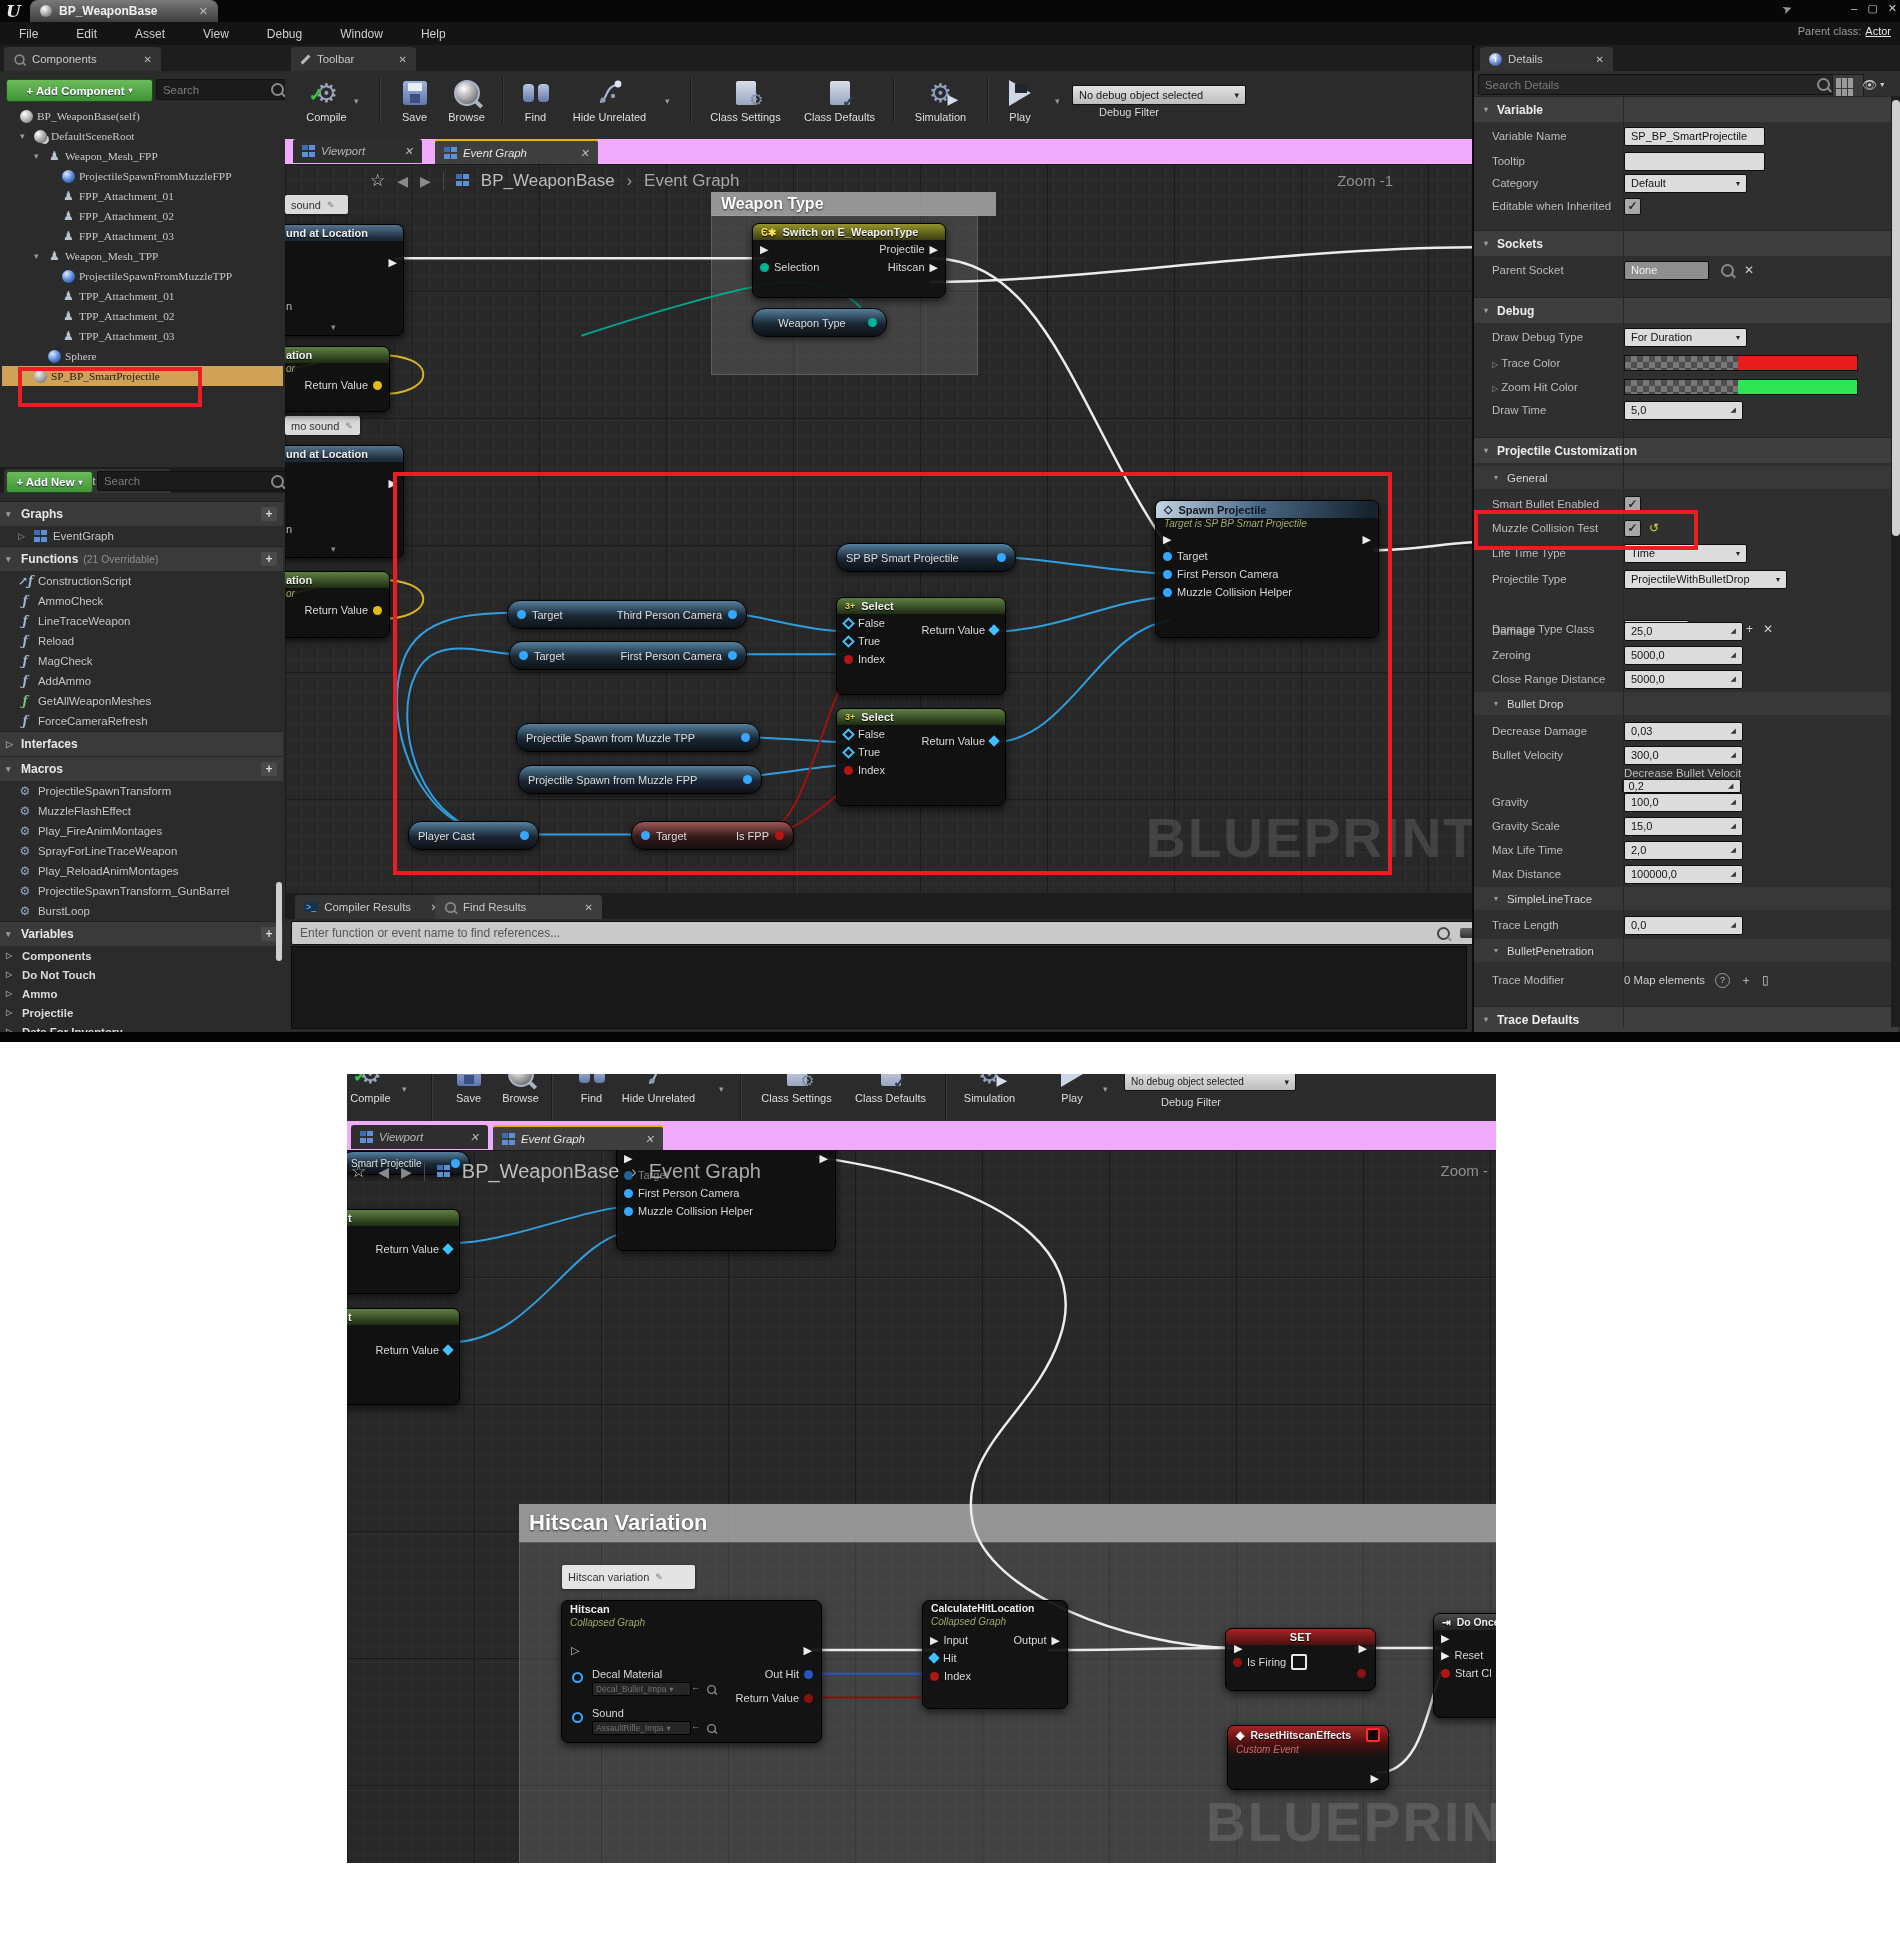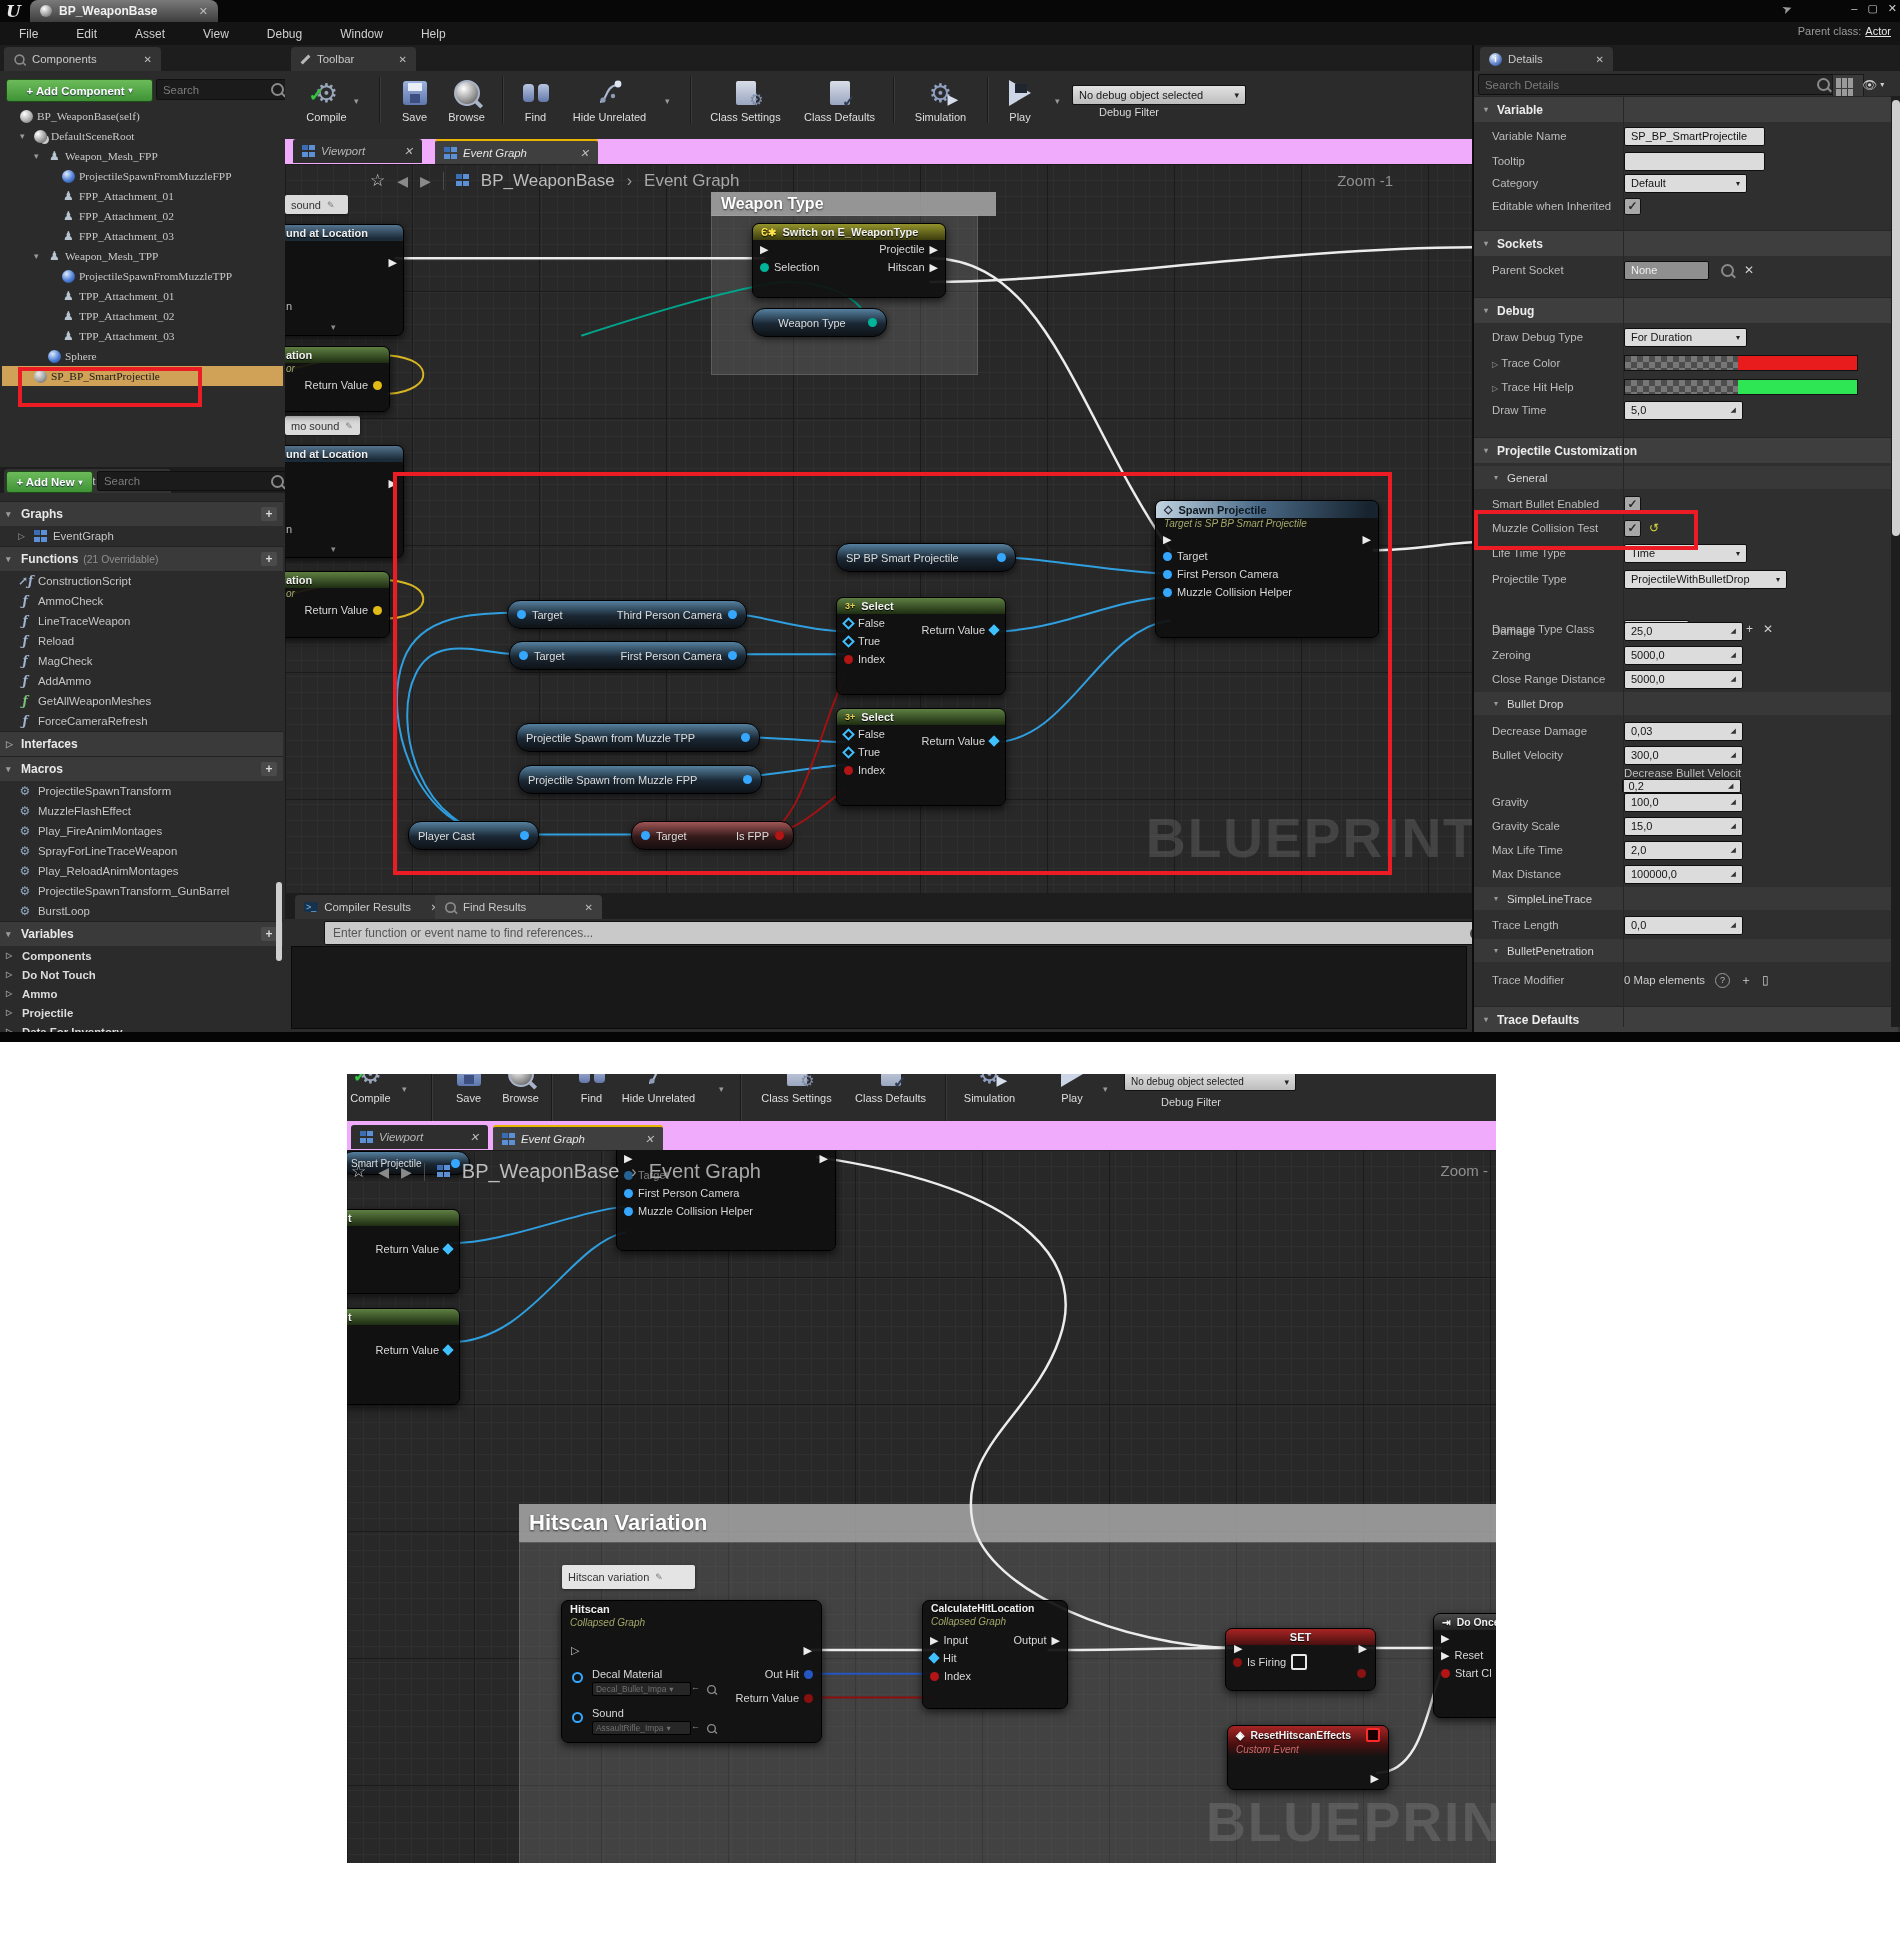--- a/index.html
+++ b/index.html
@@ -748,21 +748,21 @@
             <span style="background:#17324d;color:#7fc0ff;font-size:9px;padding:0 2px;border-radius:2px;">&gt;_</span>
             <span>Compiler Results</span>
             <span class="tabx">✕</span>
           </div>
         <div class="ptab" style="left:150px;width:149px;background:#3d3d3d;">
             <span class="mag" style="transform:scale(.85);"></span>
             <span>Find Results</span>
             <span class="tabx">✕</span>
           </div>
       </div>
-      <div class="abs" style="left:6px;top:28px;width:1174px;height:22px;background:#c9c9c9;border:1px solid #111;border-radius:2px;display:flex;align-items:center;padding:0 8px;color:#555;font-size:12px;margin-left:33px;">
+      <div class="abs" style="left:6px;top:28px;width:1174px;height:22px;background:#c9c9c9;border:1px solid #111;border-radius:2px;display:flex;align-items:center;padding:0 8px;color:#555;font-size:12px;">
         <span>Enter function or event name to find references...</span>
         <span class="mag" style="margin-left:auto;border-color:#444;"></span>
         <span style="width:14px;height:10px;margin-left:10px;background:linear-gradient(#666,#333);border-radius:2px;"></span>
       </div>
       <div class="abs" style="left:6px;top:53px;width:1174px;height:81px;background:#181818;border:1px solid #0a0a0a;"></div>
     </div>
 
     <div class="abs" id="details" style="left:1472px;top:45px;width:429px;height:987px;">
       <div class="ptabrow">
         <div class="ptab" style="left:6px;width:115px;">
@@ -830,21 +830,21 @@
             </div>
           </div>
           <div class="drow" style="top: 306px;">
             <div class="dlab"><span class="dexp">▷</span><span>Trace Color</span></div>
             <div class="cbar">
               <div class="chk"></div>
               <div class="col" style="background: rgb(232, 28, 28);"></div>
             </div>
           </div>
           <div class="drow" style="top: 330px;">
-            <div class="dlab"><span class="dexp">▷</span><span>Trace Hit Help</span></div>
+            <div class="dlab"><span class="dexp">▷</span><span>Zoom Hit Color</span></div>
             <div class="cbar">
               <div class="chk"></div>
               <div class="col" style="background: rgb(46, 229, 83);"></div>
             </div>
           </div>
           <div class="drow" style="top: 353px;">
             <div class="dlab"><span>Draw Time</span></div>
             <div class="vbox" style="width: 105px;">
               <span>5,0</span>
               <span class="resz">◢</span>

